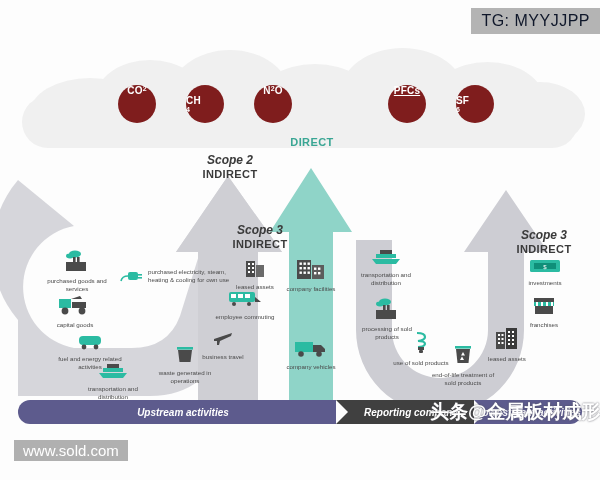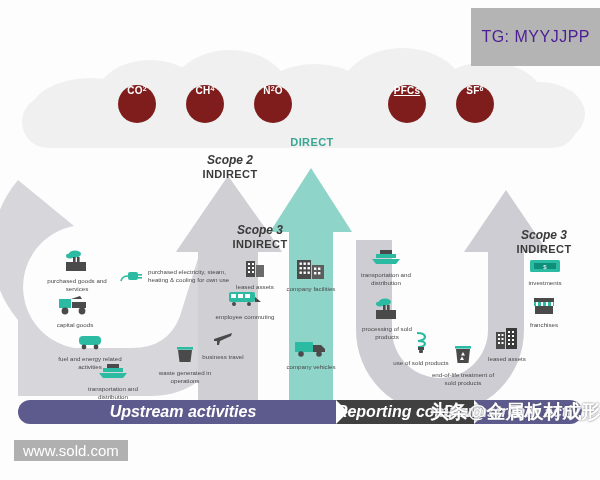--- a/index.html
+++ b/index.html
@@ -38,36 +38,36 @@
   .scope.direct .s-sub{color:#3aa694;}
 
   
   .item{position:absolute;text-align:center;z-index:8;width:70px;}
   .item .ico{display:block;margin:0 auto 1px;}
   .item .lbl{font-size:6.2px;color:#4a4a4a;line-height:1.25;display:block;}
 
   
   .bar{position:absolute;left:18px;top:400px;width:564px;height:24px;z-index:10;}
   .bar-seg{position:absolute;top:0;height:24px;display:flex;align-items:center;justify-content:center;
-    font-style:italic;font-weight:bold;font-size:16px;color:#ffffff;white-space:nowrap;}
+    font-style:italic;font-weight:bold;font-size:10px;color:#ffffff;white-space:nowrap;}
   .seg-up{left:0;width:330px;background:#5d5b8d;border-radius:12px 0 0 12px;}
   .seg-up:after{content:"";position:absolute;right:-12px;top:0;width:0;height:0;
     border-top:12px solid transparent;border-bottom:12px solid transparent;border-left:12px solid #5d5b8d;}
   .seg-rep{left:318px;width:150px;background:#404040;}
   .seg-rep:before{content:"";position:absolute;left:0;top:0;width:0;height:0;
     border-top:12px solid transparent;border-bottom:12px solid transparent;border-left:12px solid #fdfdfd;}
   .seg-rep:after{content:"";position:absolute;right:-12px;top:0;width:0;height:0;
     border-top:12px solid transparent;border-bottom:12px solid transparent;border-left:12px solid #3fc9ad;}
   .seg-down{left:456px;width:108px;background:#5d5b8d;border-radius:0 12px 12px 0;}
   .seg-down:before{content:"";position:absolute;left:0;top:0;width:0;height:0;
     border-top:12px solid transparent;border-bottom:12px solid transparent;border-left:12px solid #fdfdfd;}
 
   
-  .wm-tag{position:absolute;right:0;top:8px;background:#b4b4b4;color:#4c1d95;
-    font-size:16px;padding:20px 10px;z-index:30;letter-spacing:.5px;}
+  .wm-tag{position:absolute;right:0;top:8px;background:#b4b4b4;color:#0f172a;
+    font-size:16px;padding:4px 10px;z-index:30;letter-spacing:.5px;}
   .wm-url{position:absolute;left:14px;top:440px;background:#b0b0b0;color:#fff;
     font-size:15px;padding:2px 9px;z-index:30;}
   .wm-cn{position:absolute;left:430px;top:399px;z-index:31;
     font-size:19px;font-weight:bold;color:#ffffff;white-space:nowrap;
     text-shadow:0 0 2px rgba(80,80,90,.9);}
 </style>
 </head>
 <body>
 
 <div id="stage">
@@ -80,33 +80,33 @@
     <div class="puff" style="left:340px;top:10px;width:125px;height:92px;"></div>
     <div class="puff" style="left:430px;top:24px;width:115px;height:80px;"></div>
     <div class="puff" style="left:495px;top:44px;width:90px;height:64px;"></div>
     <div class="cloud-base"></div>
   </div>
 
   <div class="gas" style="left:118px;top:85px;">
     <span>CO</span>
       <sub>2</sub>
   </div>
-  <div class="gas" style="left:186px;top:85px;">
+  <div class="gas" style="left:186px;top:85px;flex-direction:column;">
     <span>CH</span>
       <sub>4</sub>
   </div>
   <div class="gas" style="left:254px;top:85px;">
     <span>N</span>
       <sub>2</sub>
       <span>O</span>
   </div>
   <div class="gas" style="left:388px;top:85px;text-decoration:underline;">
     <span>PFCs</span>
   </div>
-  <div class="gas" style="left:456px;top:85px;">
+  <div class="gas" style="left:456px;top:85px;flex-direction:column;">
     <span>SF</span>
       <sub>6</sub>
   </div>
 
   <svg class="arrow-svg" viewBox="0 0 600 480">
 
     <path d="
       M 18 180
       A 108 108 0 0 0 18 320
       L 18 396

